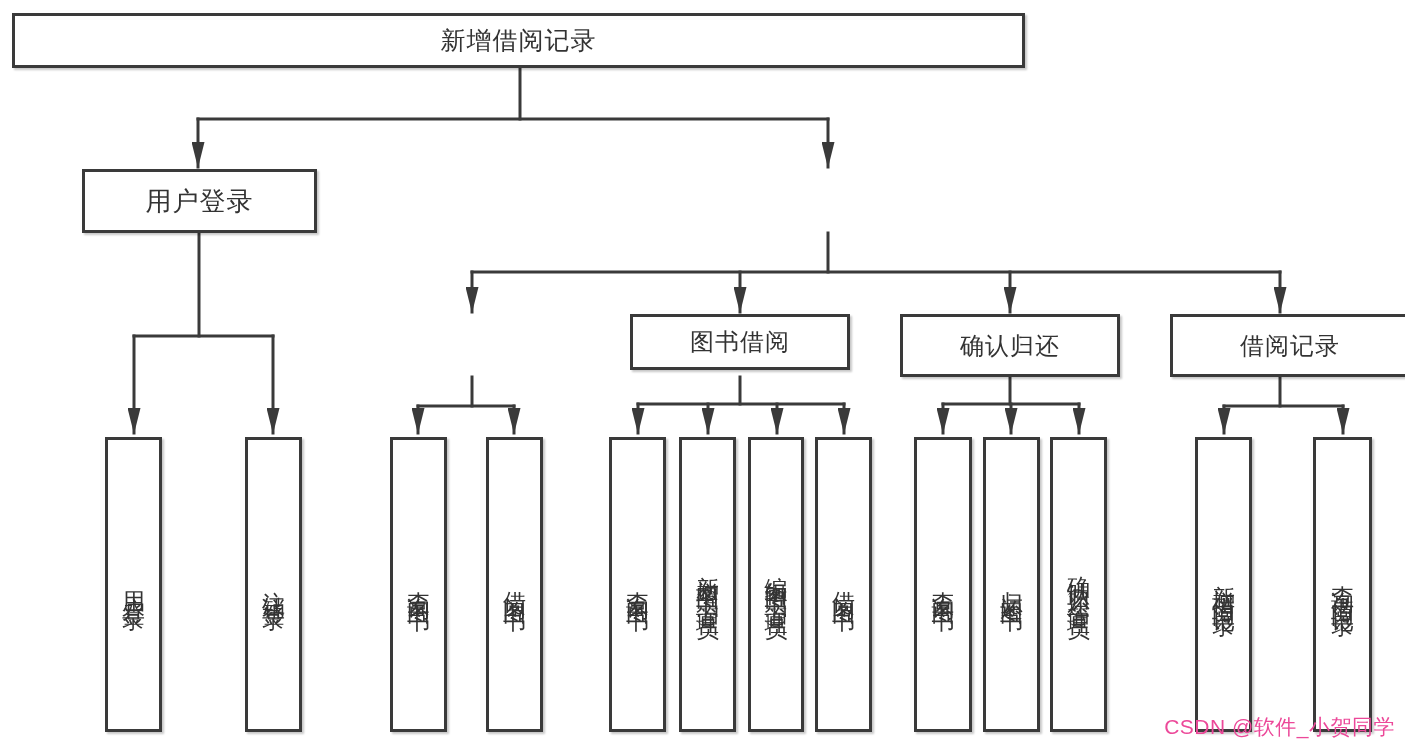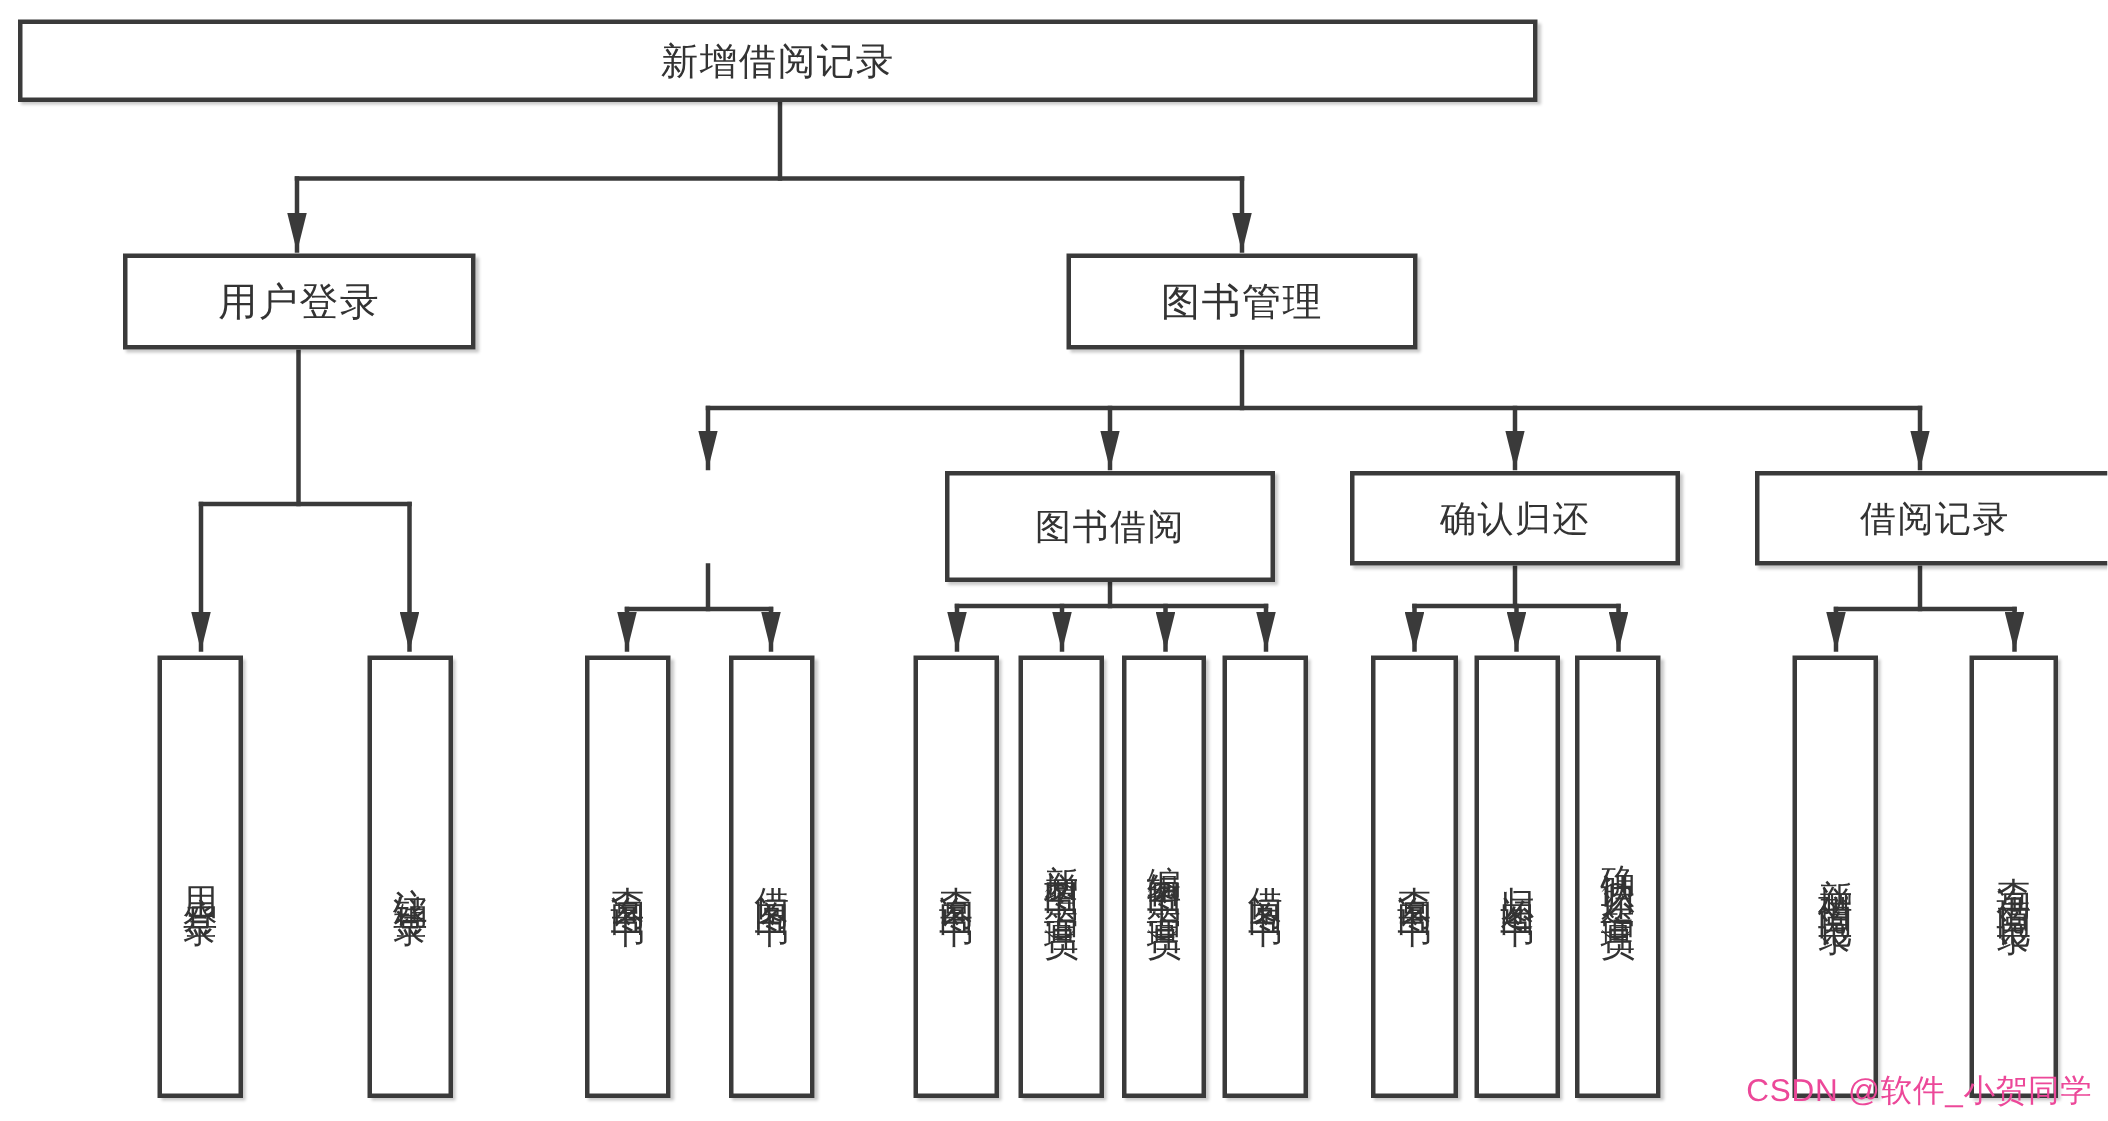--- a/index.html
+++ b/index.html
@@ -101,25 +101,22 @@
     <path class="wire" d="M1343,406 V433" marker-end="url(#arrow)"></path>
   </svg>
 
   <div class="node h-node root-node" style="left:12px; top:13px; width:1013px; height:55px;">
     <span>新增借阅记录</span>
   </div>
 
   <div class="node h-node l2-node" style="left:82px; top:169px; width:235px; height:64px;">
     <span>用户登录</span>
   </div>
-  <div class="node h-node l2-node" style="left:711px; top:169px; width:234px; height:64px;">
-    <span>图书管理</span>
-  </div>
 
-  <div class="node h-node l3-node" style="left:630px; top:314px; width:220px; height:74px;">
+  <div class="node h-node l3-node" style="left:630px; top:314px; width:220px; height:56px;">
     <span>图书借阅</span>
   </div>
   <div class="node h-node l3-node" style="left:900px; top:314px; width:220px; height:63px;">
     <span>确认归还</span>
   </div>
   <div class="node h-node l3-node" style="left:1170px; top:314px; width:240px; height:63px;">
     <span>借阅记录</span>
   </div>
 
   <div class="node leaf" style="left:105px; top:437px; width:57px; height:295px;">

